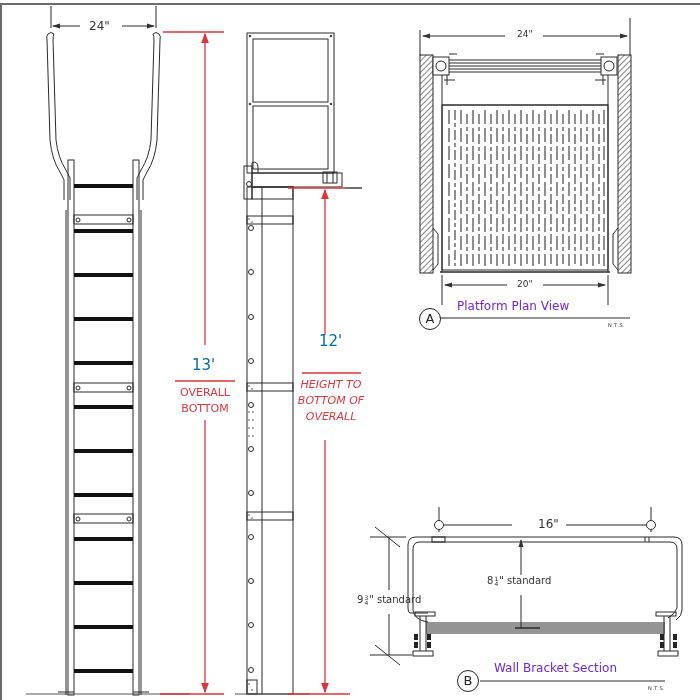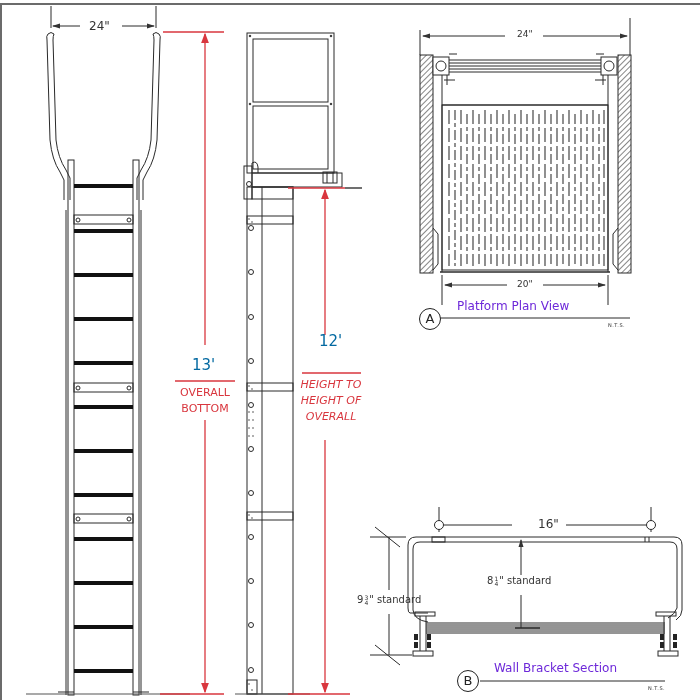--- a/index.html
+++ b/index.html
@@ -301,21 +301,21 @@
 
 <div class="txt dim-red-big" style="left:192px; top:356px;">13'</div>
 <div class="txt red-label" style="left:170px; top:385px; width:70px;">
   <div>OVERALL</div>
   <div>BOTTOM</div>
 </div>
 
 <div class="txt dim-red-big" style="left:319px; top:332px;">12'</div>
 <div class="txt red-label" style="left:292px; top:377px; width:78px;font-style:italic;">
   <div>HEIGHT TO</div>
-  <div>HEIGHT OF</div>
+  <div>BOTTOM OF</div>
   <div>OVERALL</div>
 </div>
 
 <div class="txt dim-black" style="left:517px; top:29px; font-size:9px;">24"</div>
 <div class="txt dim-black" style="left:517px; top:279px; font-size:9px;">20"</div>
 <div class="circle-letter" style="left:419px; top:308px;">A</div>
 <div class="txt view-title" style="left:457px; top:299px;">Platform Plan View</div>
 <div class="txt nts" style="left:608px; top:322px;">N.T.S.</div>
 
 <div class="txt dim-black" style="left:538px; top:517px; font-size:12px;">16"</div>

